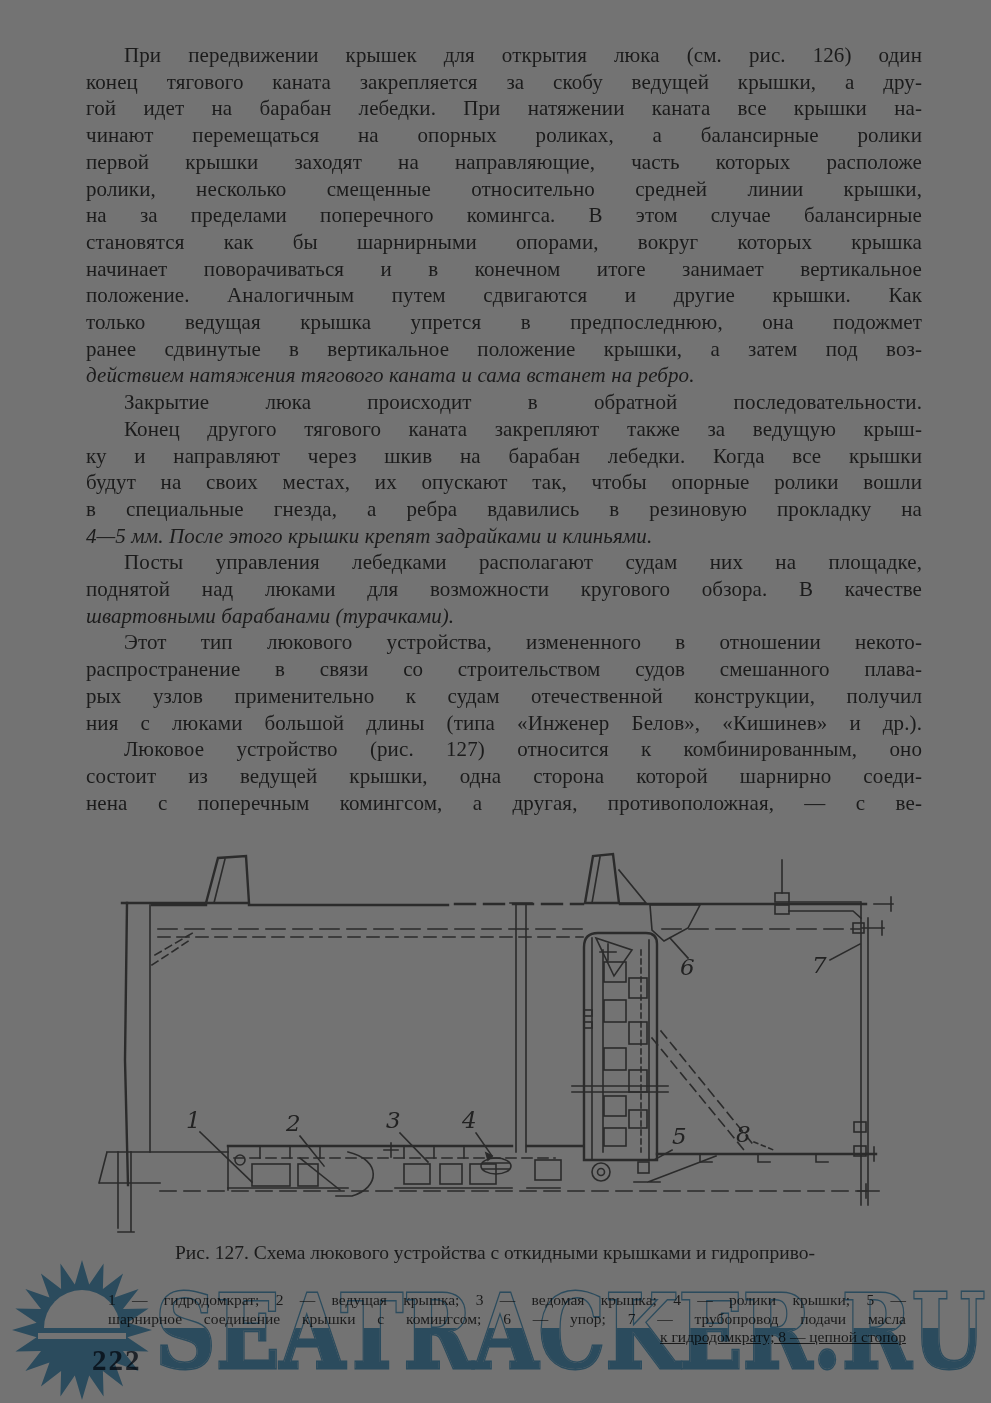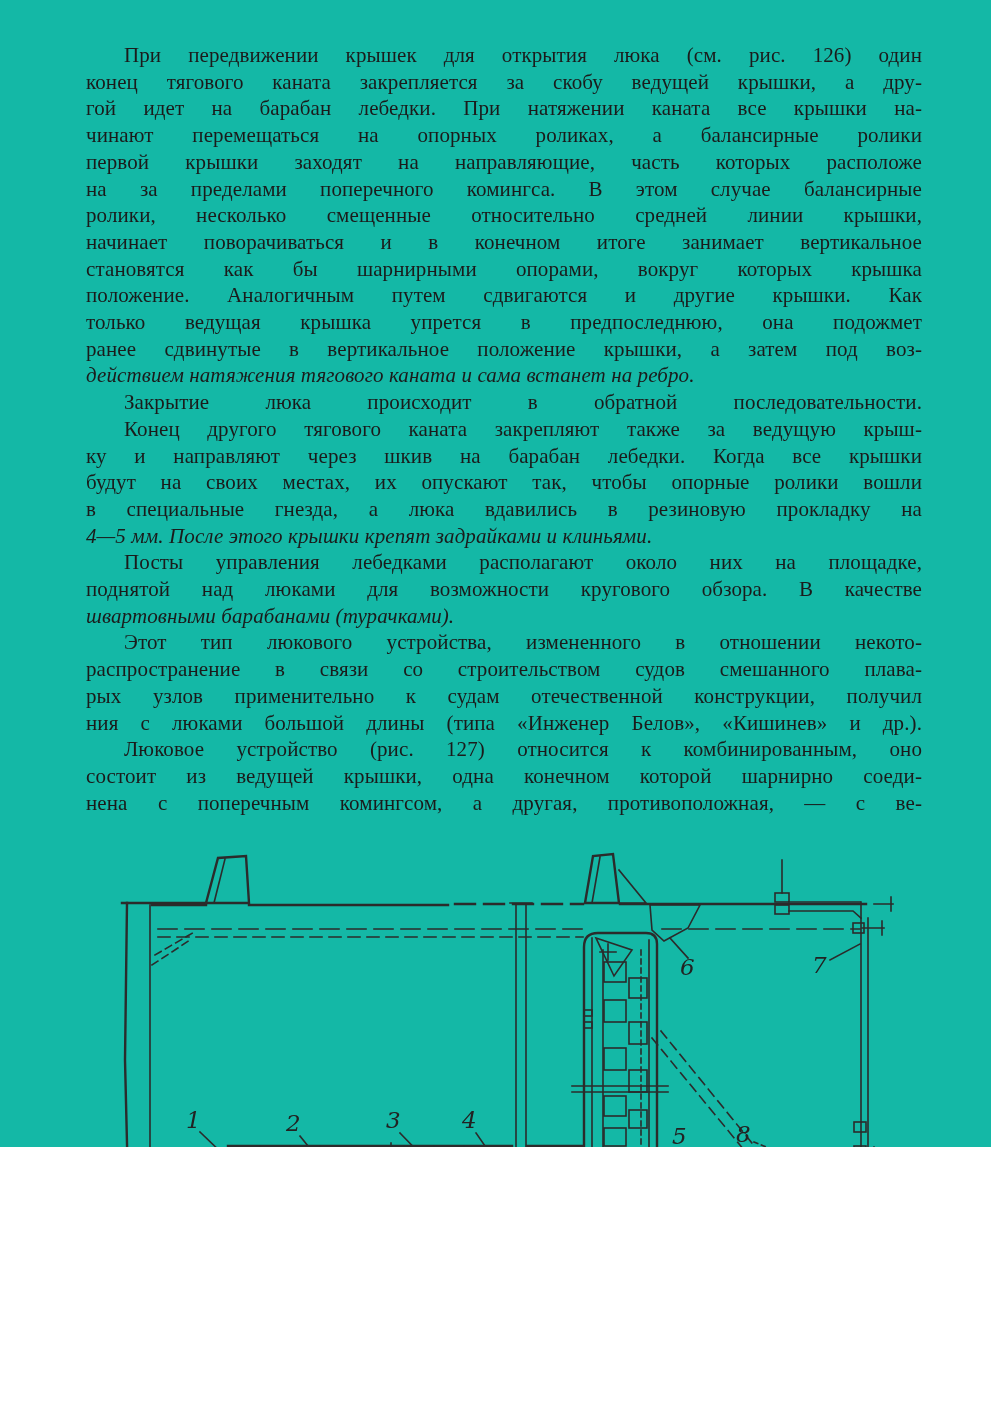--- a/index.html
+++ b/index.html
@@ -1,18 +1,18 @@
 <!DOCTYPE html>
 <html><head>
 <meta charset="utf-8">
 <style>
   html,body{margin:0;padding:0;}
   .page{
-    position:relative; width:991px; height:1147px; overflow:hidden;
-    background:#14b8a6; color:#1b1b1b;
+    position:relative; width:991px; height:1403px; overflow:hidden;
+    background:#737373; color:#1b1b1b;
     font-family:"Liberation Serif", serif;
   }
   .body-text{
     position:absolute; left:86px; top:42px; width:836px;
     font-size:21px; line-height:26.7px; letter-spacing:.1px;
   }
   .para{margin:0;}
   .line{ text-align:justify; text-align-last:justify; white-space:normal; }
   .line.first{ text-indent:38px; }
   .line.last{ text-align-last:left;font-style:italic; }
@@ -45,53 +45,53 @@
 
 <div class="page">
 
   <div class="body-text">
       <div class="para">
         <div class="line first">При передвижении крышек для открытия люка (см. рис. 126) один</div>
         <div class="line">конец тягового каната закрепляется за скобу ведущей крышки, а дру-</div>
         <div class="line">гой идет на барабан лебедки. При натяжении каната все крышки на-</div>
         <div class="line">чинают перемещаться на опорных роликах, а балансирные ролики</div>
         <div class="line">первой крышки заходят на направляющие, часть которых расположе</div>
+        <div class="line">ролики, несколько смещенные относительно средней линии крышки,</div>
         <div class="line">на за пределами поперечного комингса. В этом случае балансирные</div>
-        <div class="line">ролики, несколько смещенные относительно средней линии крышки,</div>
+        <div class="line">становятся как бы шарнирными опорами, вокруг которых крышка</div>
         <div class="line">начинает поворачиваться и в конечном итоге занимает вертикальное</div>
-        <div class="line">становятся как бы шарнирными опорами, вокруг которых крышка</div>
         <div class="line">положение. Аналогичным путем сдвигаются и другие крышки. Как</div>
         <div class="line">только ведущая крышка упрется в предпоследнюю, она подожмет</div>
         <div class="line">ранее сдвинутые в вертикальное положение крышки, а затем под воз-</div>
         <div class="line last">действием натяжения тягового каната и сама встанет на ребро.</div>
       </div>
       <div class="para">
         <div class="line first">Закрытие люка происходит в обратной последовательности.</div>
       </div>
       <div class="para">
         <div class="line first">Конец другого тягового каната закрепляют также за ведущую крыш-</div>
         <div class="line">ку и направляют через шкив на барабан лебедки. Когда все крышки</div>
         <div class="line">будут на своих местах, их опускают так, чтобы опорные ролики вошли</div>
-        <div class="line">в специальные гнезда, а люка вдавились в резиновую прокладку на</div>
+        <div class="line">в специальные гнезда, а ребра вдавились в резиновую прокладку на</div>
         <div class="line last">4—5 мм. После этого крышки крепят задрайками и клиньями.</div>
       </div>
       <div class="para">
-        <div class="line first">Посты управления лебедками располагают около них на площадке,</div>
+        <div class="line first">Посты управления лебедками располагают судам них на площадке,</div>
         <div class="line">поднятой над люками для возможности кругового обзора. В качестве</div>
         <div class="line last">швартовными барабанами (турачками).</div>
       </div>
       <div class="para">
         <div class="line first">Этот тип люкового устройства, измененного в отношении некото-</div>
         <div class="line">распространение в связи со строительством судов смешанного плава-</div>
         <div class="line">рых узлов применительно к судам отечественной конструкции, получил</div>
         <div class="line">ния с люками большой длины (типа «Инженер Белов», «Кишинев» и др.).</div>
       </div>
       <div class="para">
         <div class="line first">Люковое устройство (рис. 127) относится к комбинированным, оно</div>
-        <div class="line">состоит из ведущей крышки, одна конечном которой шарнирно соеди-</div>
+        <div class="line">состоит из ведущей крышки, одна сторона которой шарнирно соеди-</div>
         <div class="line">нена с поперечным комингсом, а другая, противоположная, — с ве-</div>
       </div>
     </div>
 
   <div class="diagram">
     <svg viewBox="0 845 991 402">
 
       <g class="dg">
         <path class="dg-heavy" d="M127,903 L125,1060 L128,1185"></path>
         <path d="M150,905 V1152"></path>

